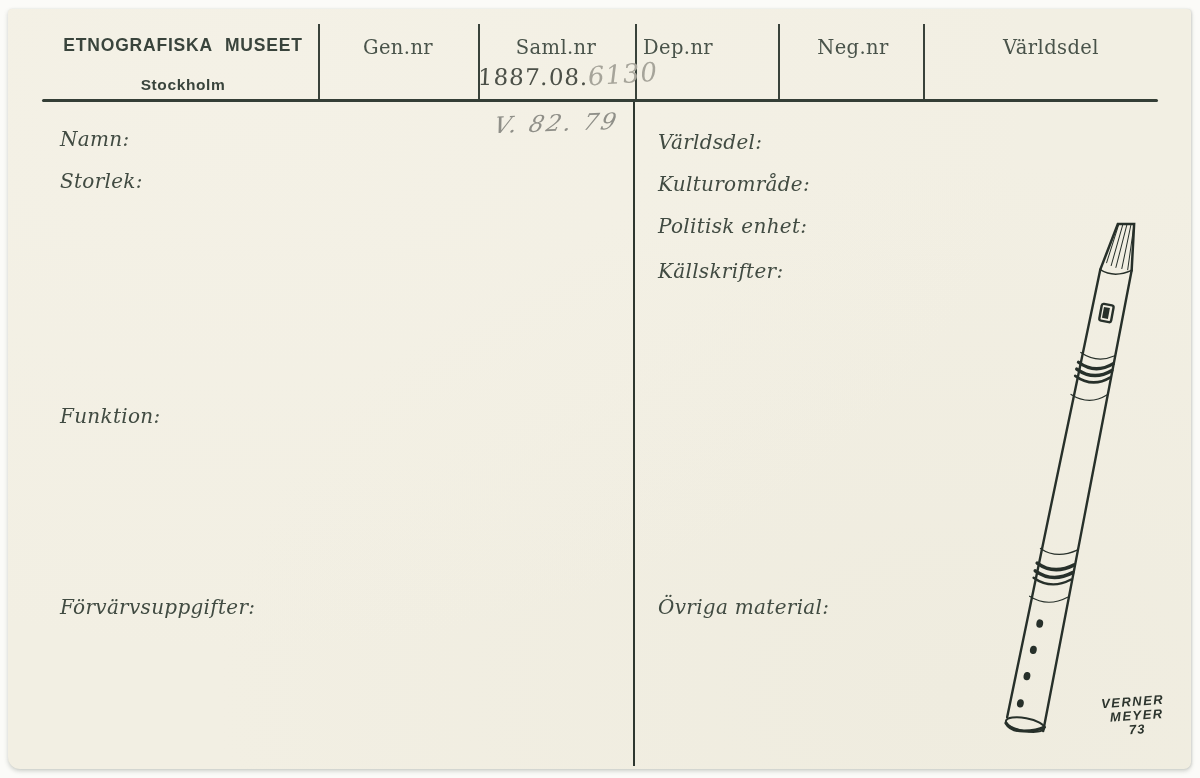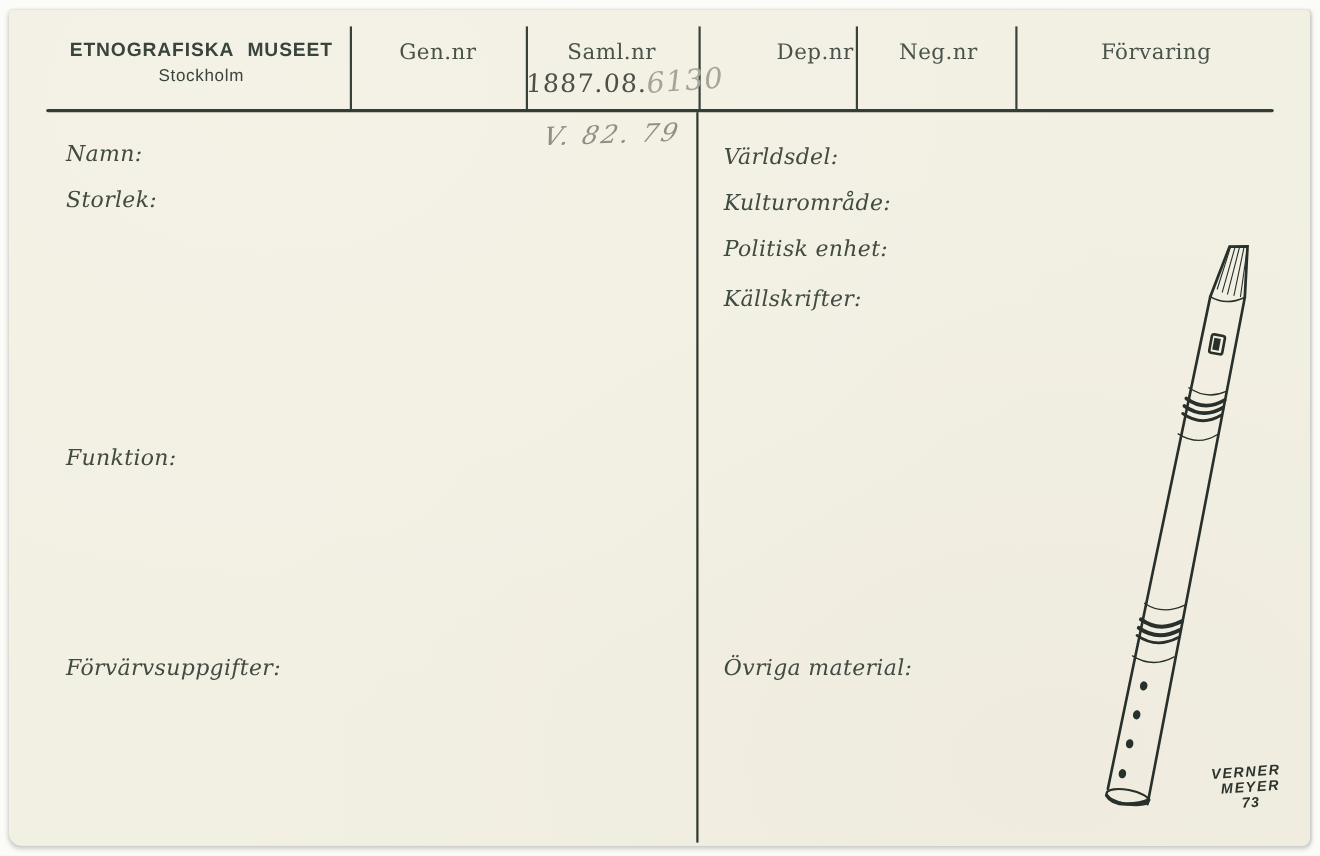--- a/index.html
+++ b/index.html
@@ -14,21 +14,21 @@
     position:absolute;left:8px;top:9px;width:1183px;height:760px;
     background:#f2efe3;
     background-image:radial-gradient(ellipse at 20% 10%, #f4f1e6 0%, rgba(244,241,230,0) 60%),
                      radial-gradient(ellipse at 80% 90%, #efecdf 0%, rgba(239,236,223,0) 55%);
     border-radius:4px 4px 7px 12px;
     box-shadow:0 2px 4px rgba(100,110,100,.30), 1px 0 2px rgba(120,130,120,.18);
   }
   
   .museum{position:absolute;left:40px;top:26px;width:270px;text-align:center;color:#39443c;}
   .museum-name{font-weight:bold;font-size:17.5px;letter-spacing:.8px;word-spacing:7px;}
-  .museum-city{font-weight:normal;font-size:15.5px;letter-spacing:.6px;margin-top:5px;}
+  .museum-city{font-weight:bold;font-size:15.5px;letter-spacing:.6px;margin-top:20px;}
   .colhead{
     position:absolute;top:27px;transform:translateX(-50%);
     font-family:"DejaVu Serif",serif;font-size:19.5px;color:#49534a;
     letter-spacing:.4px;white-space:nowrap;
   }
   .vdiv{position:absolute;top:15px;height:76px;width:2px;background:#39423a;}
   .hrule{position:absolute;left:34px;top:90px;width:1116px;height:3px;background:#343e36;border-radius:2px;}
   .centerdiv{position:absolute;left:625px;top:93px;width:2px;height:664px;background:#2e372f;}
   
   .samlnr{
@@ -65,23 +65,23 @@
 <div class="page">
   <div class="card">
 
     <div class="museum">
       <div class="museum-name">ETNOGRAFISKA MUSEET</div>
       <div class="museum-city">Stockholm</div>
     </div>
 
     <div class="colhead" style="left:390px">Gen.nr</div>
     <div class="colhead" style="left:548px">Saml.nr</div>
-    <div class="colhead" style="left:733px">Dep.nr</div>
+    <div class="colhead" style="left:670px">Dep.nr</div>
     <div class="colhead" style="left:845px">Neg.nr</div>
-    <div class="colhead" style="left:1043px">Förvaring</div>
+    <div class="colhead" style="left:1043px">Världsdel</div>
 
     <div class="vdiv" style="left:310px"></div>
     <div class="vdiv" style="left:470px"></div>
     <div class="vdiv" style="left:627px"></div>
     <div class="vdiv" style="left:770px"></div>
     <div class="vdiv" style="left:915px"></div>
 
     <div class="hrule"></div>
     <div class="centerdiv"></div>
 

